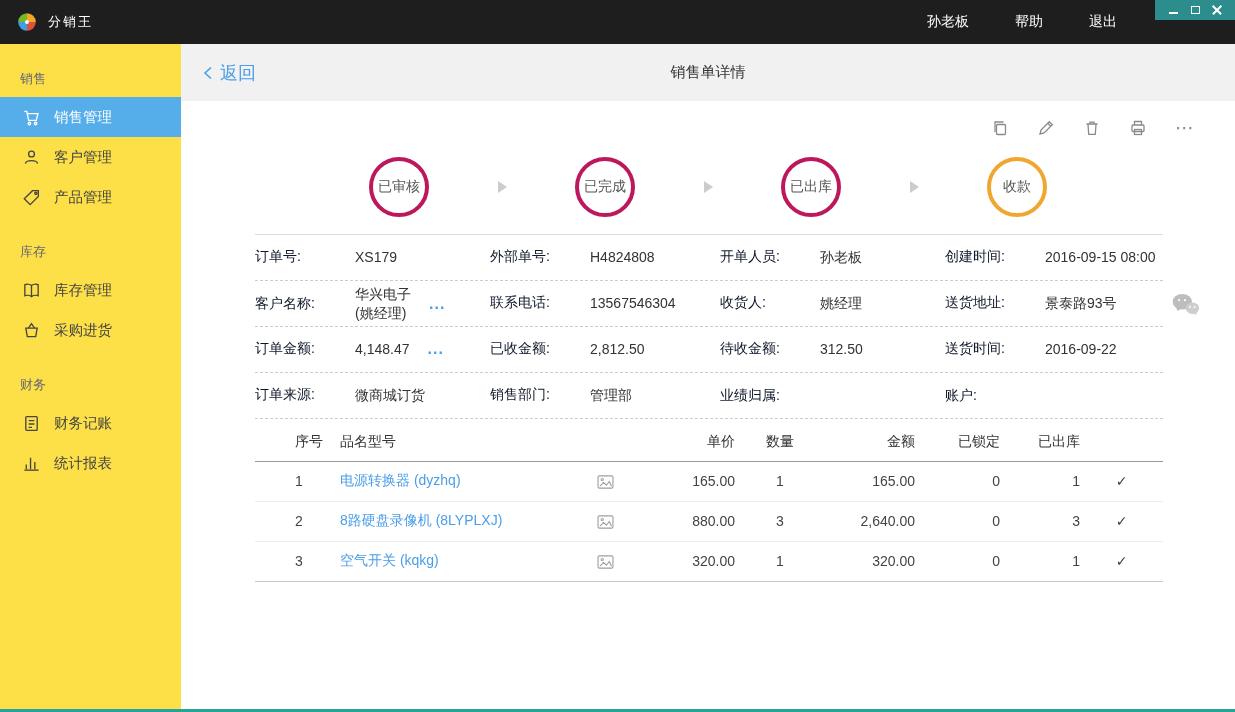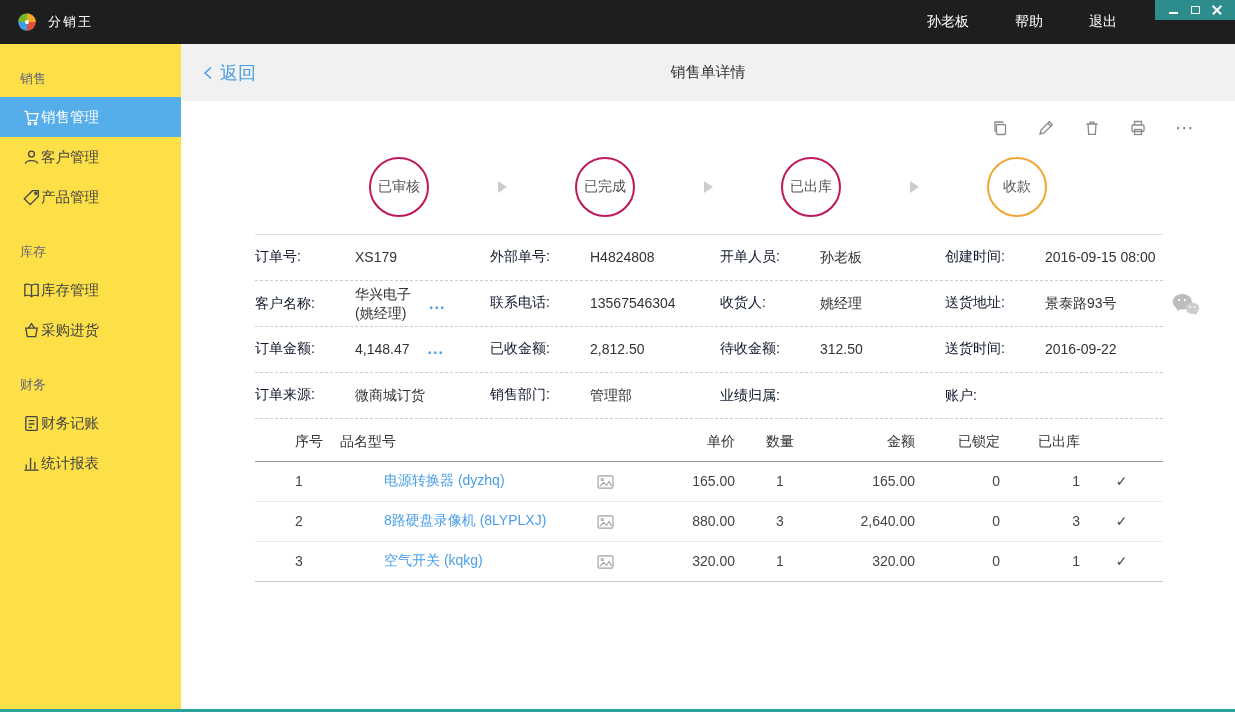--- a/index.html
+++ b/index.html
@@ -22,37 +22,37 @@
   .min-glyph { width:9px; height:2px; background:#fff; margin-top:5px; }
   .max-glyph { width:9px; height:8px; border:1.5px solid #fff; }
   .close-glyph { position:relative; width:10px; height:10px; }
   .close-glyph::before, .close-glyph::after { content:""; position:absolute; left:-1px; top:4px; width:12px; height:1.6px; background:#fff; }
   .close-glyph::before { transform:rotate(45deg); }
   .close-glyph::after { transform:rotate(-45deg); }
 
   
   .sidebar { position:absolute; top:44px; left:0; width:181px; bottom:3px; background:#fde047; }
   .side-section-title { margin:26px 0 9px 20px; color:#667; font-size:13px; }
-  .side-item { height:40px; display:flex; align-items:center; padding-left:22px; color:#444; font-size:14.5px; cursor:pointer; }
+  .side-item { height:40px; display:flex; align-items:center; padding-left:22px; gap:13px; color:#444; font-size:14.5px; cursor:pointer; }
   .side-item svg { stroke:currentColor; flex-shrink:0; }
   .side-item.active { background:#55ade9; color:#fff; }
 
   
   .main { position:absolute; left:181px; top:44px; right:0; bottom:3px; background:#fff; }
   .main-header { height:57px; background:#f1f1f1; position:relative; display:flex; align-items:center; justify-content:center; }
   .back { position:absolute; left:22px; display:flex; align-items:center; gap:7px; color:#4a9ee8; font-size:18px; cursor:pointer; }
   .page-title { font-size:15px; color:#333; }
 
   .toolbar { height:54px; display:flex; align-items:center; justify-content:flex-end; gap:28px; padding-right:40px; }
   .tool-icon { color:#8a8a8a; cursor:pointer; display:flex; align-items:center; }
   .more-dots { font-size:19px; color:#8a8a8a; letter-spacing:1px; line-height:10px; }
 
   
   .steps { display:flex; align-items:center; justify-content:center; margin-top:2px; }
-  .step-circle { width:60px; height:60px; border:2px solid #be185d; border-radius:50%; display:flex; align-items:center; justify-content:center; font-size:14px; color:#555; background:#fff; flex-shrink:0; }
+  .step-circle { width:60px; height:60px; border:4px solid #be185d; border-radius:50%; display:flex; align-items:center; justify-content:center; font-size:14px; color:#555; background:#fff; flex-shrink:0; }
   .step-circle.orange { border-color:#f0a732; }
   .step-arrow { width:146px; display:flex; justify-content:center; }
   .tri { width:0; height:0; border-left:9px solid #ccc; border-top:6px solid transparent; border-bottom:6px solid transparent; }
 
   .content { margin:0 72px 0 74px; }
   .divider { border-top:1px solid #ddd; margin-top:17px; }
 
   
   .detail-row { display:grid; grid-template-columns:235px 230px 225px 1fr; align-items:center; min-height:46px; border-bottom:1px dashed #ccc; }
   .dcell { display:flex; align-items:center; }
@@ -60,21 +60,21 @@
   .dvalue { color:#333; font-size:14px; white-space:pre-line; line-height:1.35; }
   .dmore { color:#4a9ee8; margin-left:18px; cursor:pointer; font-weight:bold; letter-spacing:1px; }
 
   
   table.items { width:100%; border-collapse:collapse; margin-top:4px; table-layout:fixed; }
   table.items th { height:38px; font-weight:normal; color:#333; font-size:14px; border-bottom:1px solid #9a9a9a; }
   table.items td { height:40px; font-size:14px; color:#444; border-bottom:1px solid #ececec; }
   table.items tr:last-child td { border-bottom:1px solid #c9c9c9; } .ta-r { text-align:right; } .ta-c { text-align:center; }
   .pad-no { padding-left:40px; text-align:left; }
   .pad-name { padding-left:15px; text-align:left; }
-  .prod-link { color:#4a9ee8; cursor:pointer;margin-left:44px; }
+  .prod-link { color:#4a9ee8; cursor:pointer; }
   .check-cell { color:#b5b5b5; font-size:14px; }
   .img-icon { color:#9f9f9f; cursor:pointer; display:inline-flex; vertical-align:middle; }
 
   .wechat { position:absolute; right:34px; top:292px; cursor:pointer; }
   .bottom-strip { position:absolute; left:0; right:0; bottom:0; height:3px; background:#27a39c; }
 </style>
 </head>
 <body>
 
 <div class="topbar">

